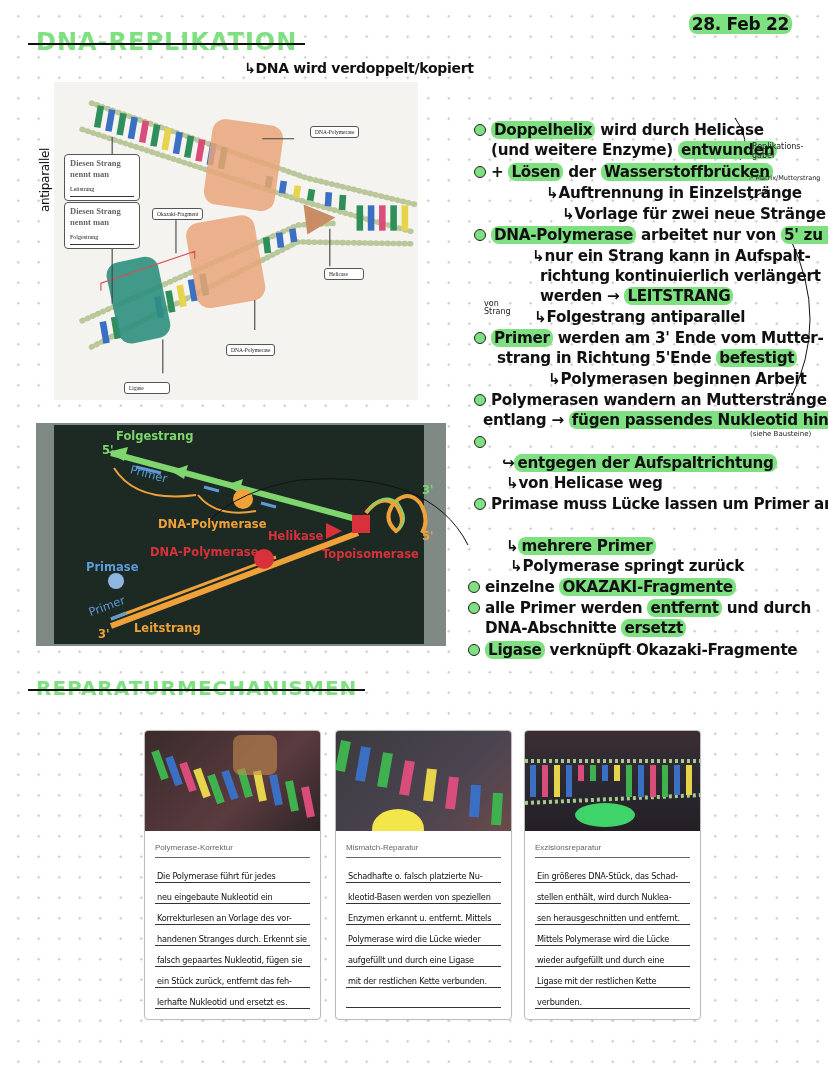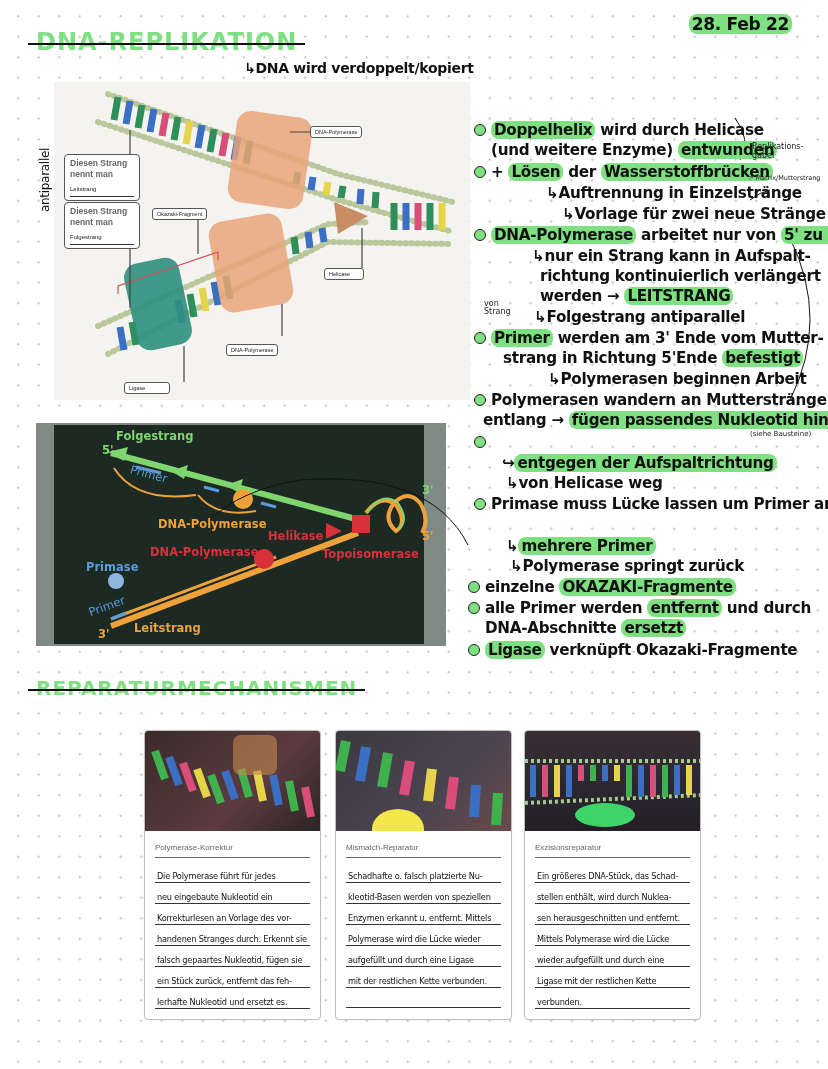--- a/index.html
+++ b/index.html
@@ -30,21 +30,21 @@
 
   
   .note { font-size: 15.2px; line-height: 20px; white-space: nowrap; }
   .bullet {
     display: inline-block; width: 12px; height: 12px; border-radius: 50%;
     background: #7ee081; border: 1.5px solid #222; margin-right: 5px; vertical-align: -1px;
   }
   .tiny { font-size: 8px; font-weight: normal; font-family: "DejaVu Sans", sans-serif; color: #222; }
 
   
-  .fig1 { left: 54px; top: 82px; width: 416px; height: 318px; background: #f4f3ef; overflow: hidden; }
+  .fig1 { left: 54px; top: 82px; width: 364px; height: 318px; background: #f4f3ef; overflow: hidden; font-family: Liberation Serif, serif; }
   .fig1 svg { width: 100%; height: 100%; }
   .label-box {
     position: absolute; background: #fff; border: 1.5px solid #555; border-radius: 4px;
     font-size: 8.5px; color: #666; font-weight: bold; padding: 3px 5px; line-height: 11px;
   }
   .label-box .ans { display: block; font-size: 6px; color: #222; font-weight: normal; border-bottom: 1px solid #333; margin-top: 4px; padding-bottom: 1px; }
   .tag-box {
     position: absolute; background: #fff; border: 1.2px solid #555; border-radius: 3px;
     font-size: 5.5px; color: #222; padding: 2px 4px; white-space: nowrap;
   }
@@ -237,21 +237,21 @@
 <div class="abs hand note" style="left:532px; top:246px;">↳nur ein Strang kann in Aufspalt-</div>
 <div class="abs hand note" style="left:540px; top:266px;">richtung kontinuierlich verlängert</div>
 <div class="abs hand note" style="left:540px; top:286px;">
   <span>werden → </span><span class="hl">LEITSTRANG</span>
 </div>
 <div class="abs tiny" style="left:484px; top:300px; width:30px; line-height:8px;">von Strang</div>
 <div class="abs hand note" style="left:534px; top:307px;">↳Folgestrang antiparallel</div>
 
 <div class="abs hand note" style="left:474px; top:328px;">
   <span class="bullet"></span><span class="hl">Primer</span><span> werden am 3' Ende vom Mutter-</span><br>
-  <span style="margin-left:29px">strang in Richtung 5'Ende </span><span class="hl">befestigt</span>
+  <span style="margin-left:23px">strang in Richtung 5'Ende </span><span class="hl">befestigt</span>
 </div>
 <div class="abs hand note" style="left:548px; top:369px;">↳Polymerasen beginnen Arbeit</div>
 
 <div class="abs hand note" style="left:474px; top:390px;">
   <span class="bullet"></span><span>Polymerasen wandern an Muttersträngen</span><br>
   <span style="margin-left:9px">entlang → </span><span class="hl">fügen passendes Nukleotid hinzu</span>
 </div>
 <div class="abs tiny" style="left:750px; top:430px; font-size:7px;">(siehe Bausteine)</div>
 
 <div class="abs hand note" style="left:474px; top:432px;">

